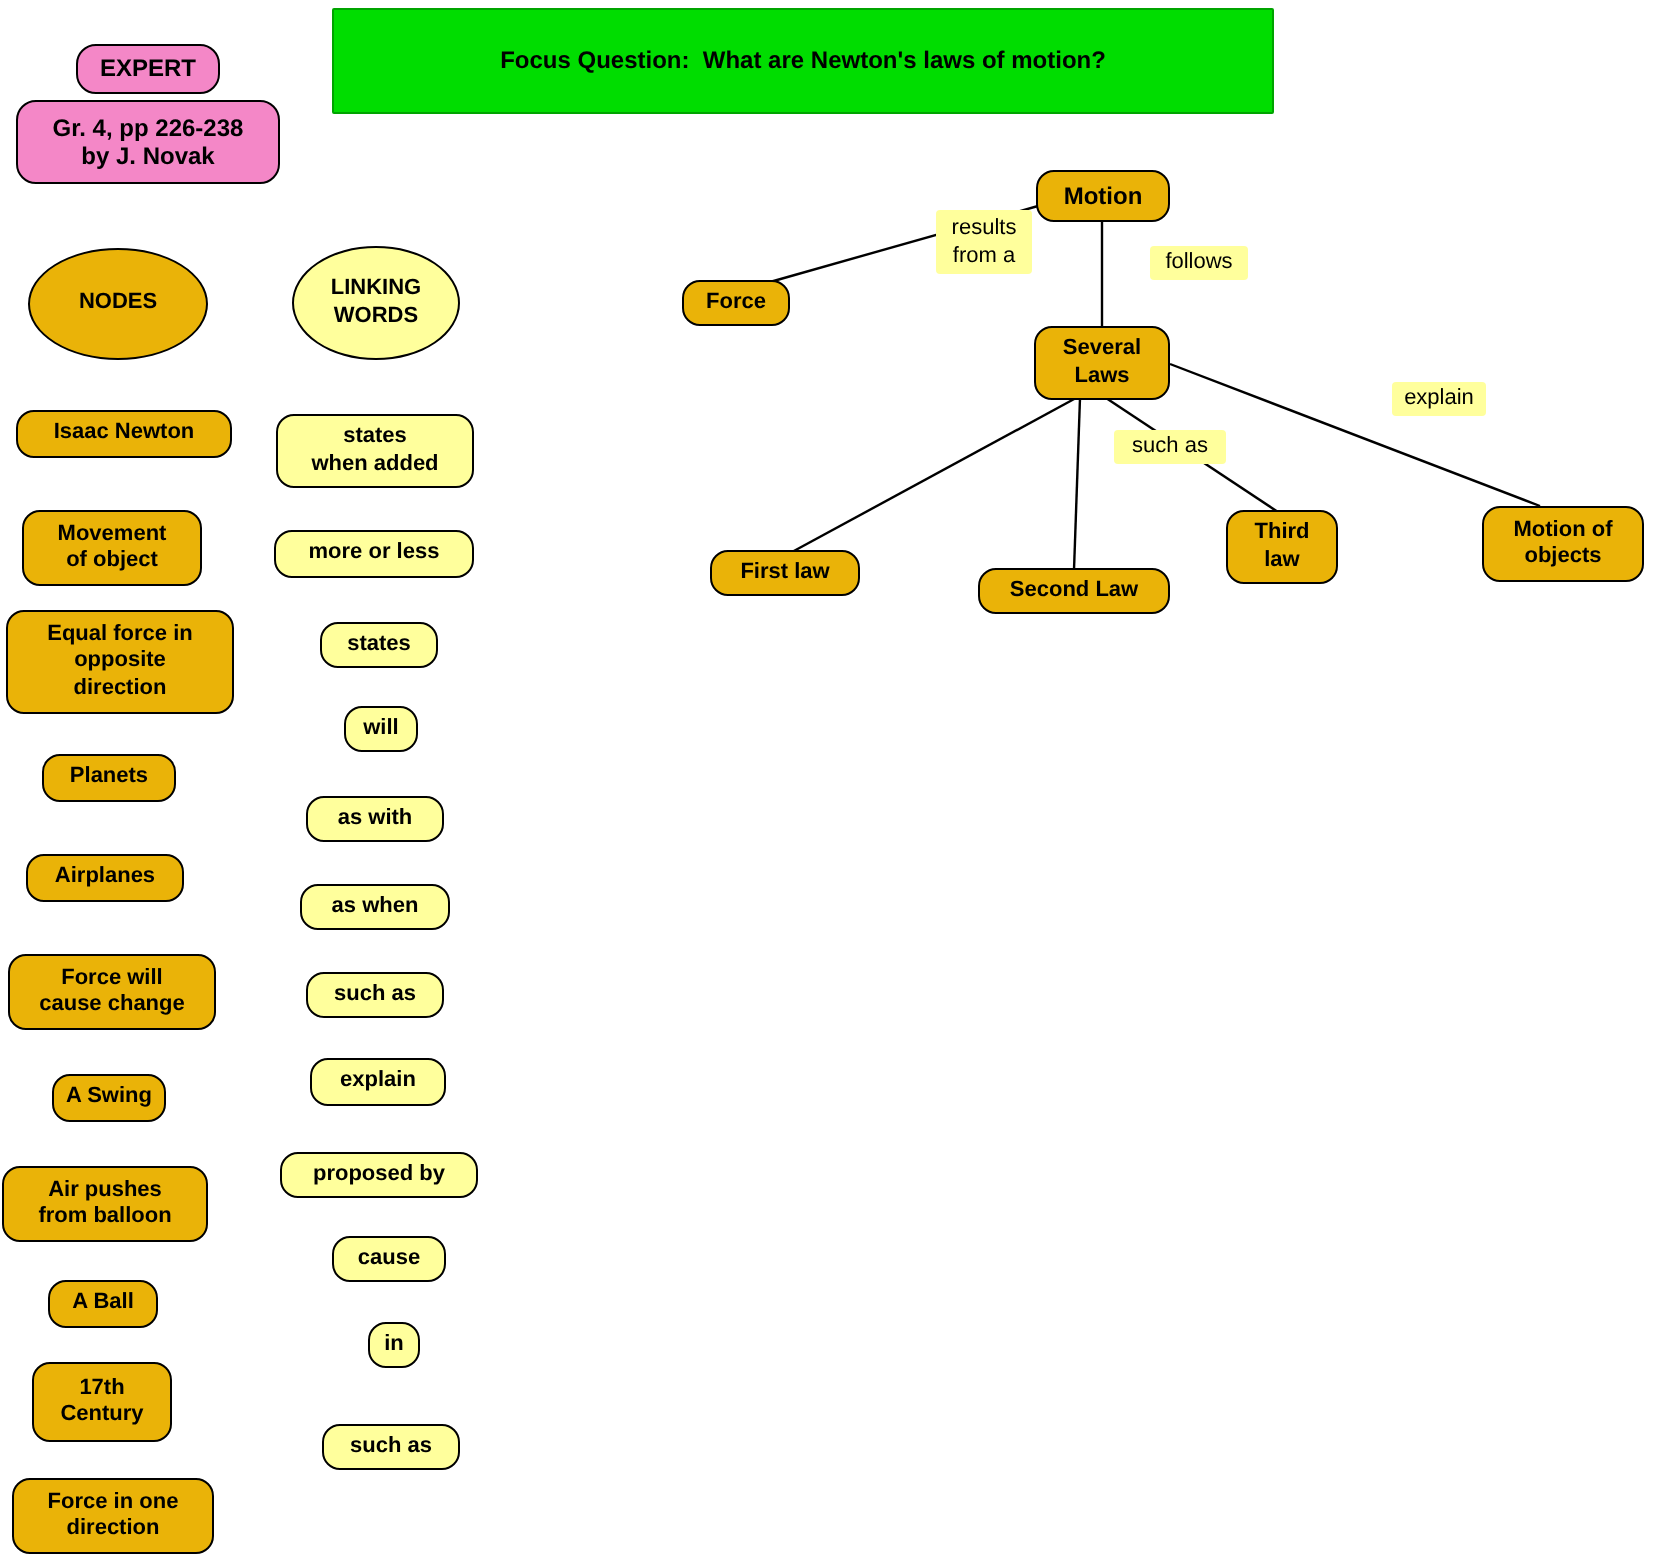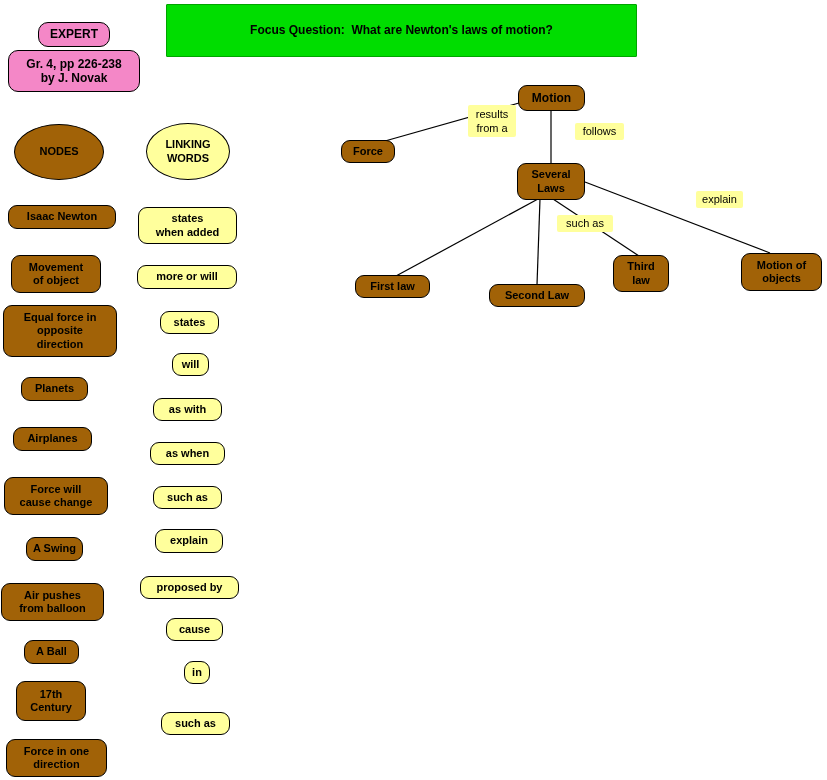--- a/index.html
+++ b/index.html
@@ -7,21 +7,21 @@
   #canvas { position:relative; width:827px; height:780px; background:#ffffff; overflow:hidden; }
   svg.edges { position:absolute; left:0; top:0; z-index:0; }
   .box {
     position:absolute; z-index:1;
     display:flex; align-items:center; justify-content:center;
     text-align:center; font-weight:bold; font-size:11px; line-height:1.2;
     white-space:pre-line;
     border:1.5px solid #000; border-radius:9px;
     color:#000;
   }
-  .node    { background:#a16207; }
+  .node    { background:#eab308; }
   .linking { background:#FFFF9C; }
   .pink    { background:#F487C7; border-radius:10px; }
   .green   { background:#00DD00; border:1px solid #00A400; border-radius:1px;
              font-size:12px; white-space:pre-wrap; }
   .ellipse { border-radius:50%; }
   .map-label {
     position:absolute; z-index:2;
     display:flex; align-items:center; justify-content:center;
     text-align:center; font-size:11px; font-weight:400; line-height:1.3;
     white-space:pre-line; background:#FFFF9C; color:#000; border-radius:2px;margin-left:48px;
@@ -65,21 +65,21 @@
   <div class="box node" style="left:1px;top:583px;width:103px;height:38px">Air pushes
 from balloon</div>
   <div class="box node" style="left:24px;top:640px;width:55px;height:24px">A Ball</div>
   <div class="box node" style="left:16px;top:681px;width:70px;height:40px">17th
 Century</div>
   <div class="box node" style="left:6px;top:739px;width:101px;height:38px">Force in one
 direction</div>
 
   <div class="box linking" style="left:138px;top:207px;width:99px;height:37px">states
 when added</div>
-  <div class="box linking" style="left:137px;top:265px;width:100px;height:24px">more or will</div>
+  <div class="box linking" style="left:137px;top:265px;width:100px;height:24px">more or less</div>
   <div class="box linking" style="left:160px;top:311px;width:59px;height:23px">states</div>
   <div class="box linking" style="left:172px;top:353px;width:37px;height:23px">will</div>
   <div class="box linking" style="left:153px;top:398px;width:69px;height:23px">as with</div>
   <div class="box linking" style="left:150px;top:442px;width:75px;height:23px">as when</div>
   <div class="box linking" style="left:153px;top:486px;width:69px;height:23px">such as</div>
   <div class="box linking" style="left:155px;top:529px;width:68px;height:24px">explain</div>
   <div class="box linking" style="left:140px;top:576px;width:99px;height:23px">proposed by</div>
   <div class="box linking" style="left:166px;top:618px;width:57px;height:23px">cause</div>
   <div class="box linking" style="left:184px;top:661px;width:26px;height:23px">in</div>
   <div class="box linking" style="left:161px;top:712px;width:69px;height:23px">such as</div>

